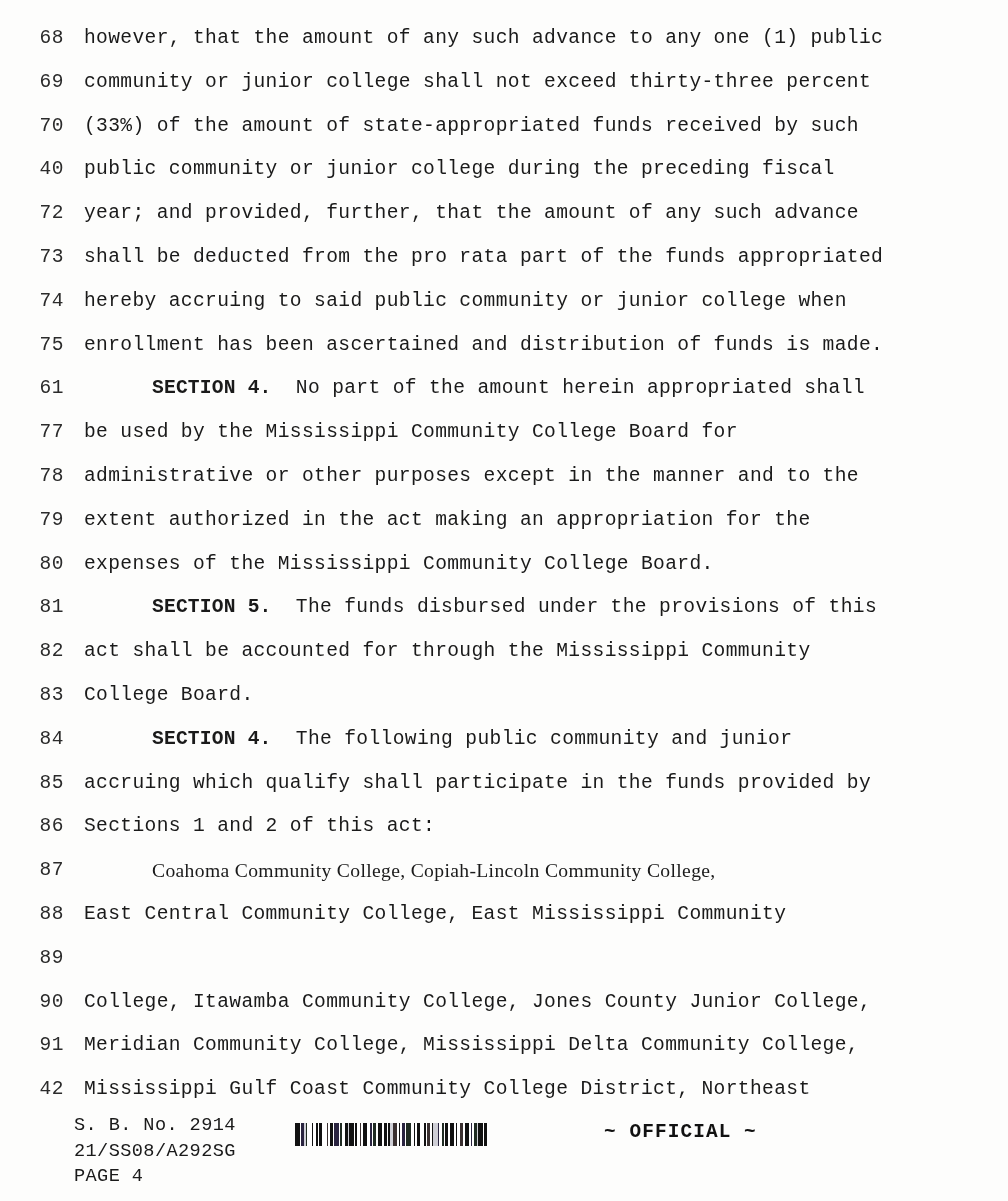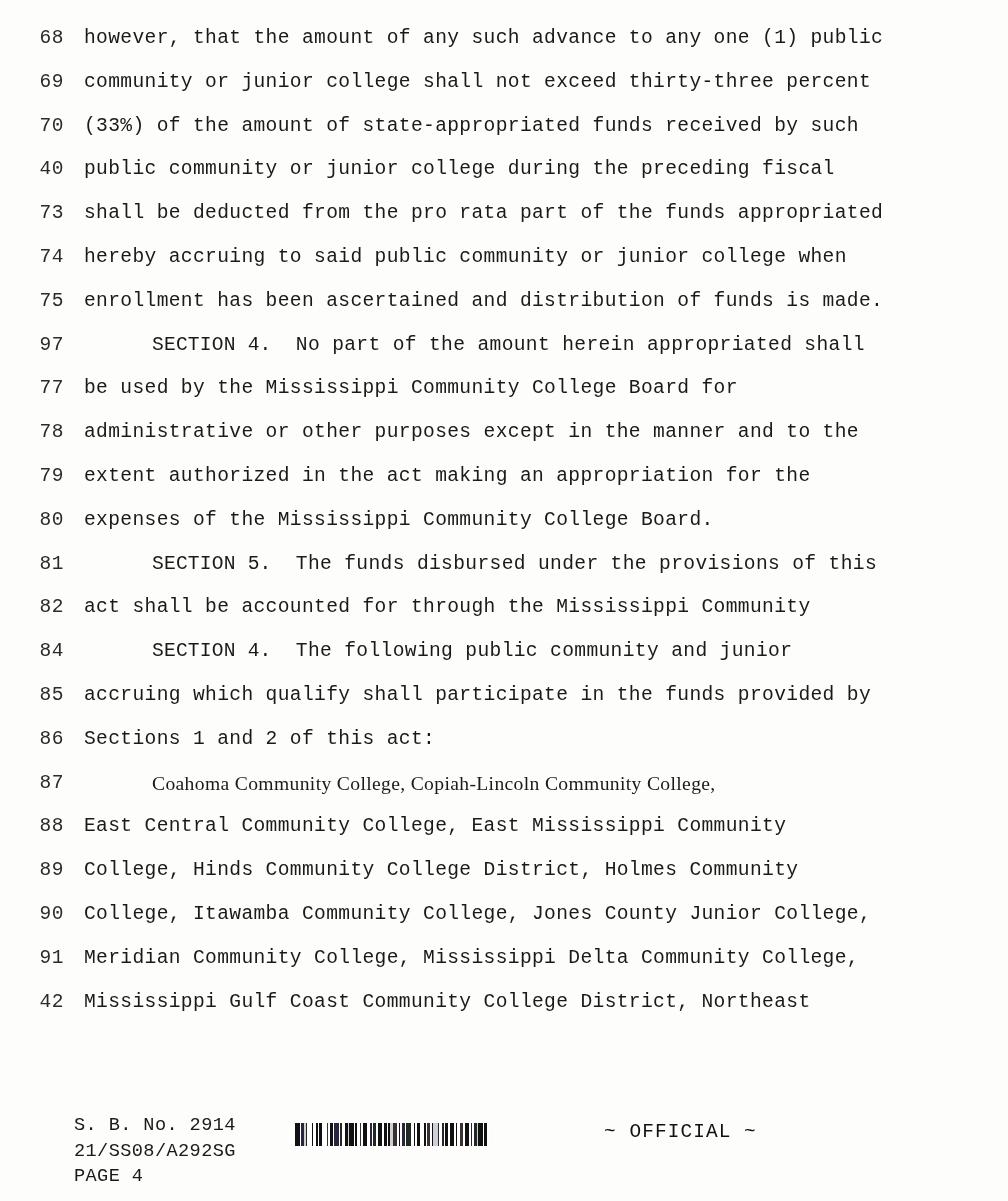--- a/index.html
+++ b/index.html
@@ -53,21 +53,21 @@
     position: absolute;
     left: 72px;
     top: 0;
     font-size: 19.6px;
     letter-spacing: 0.35px;
     color: #1a1a1a;
     white-space: pre;
   }
 
   .line-text b {
-    font-weight: 400;
+    font-weight: 700;
     letter-spacing: 0.2px;
   }
 
   
   #footer {
     position: absolute;
     left: 0;
     top: 1113px;
     width: 1008px;
     height: 88px;
@@ -97,52 +97,54 @@
   #barcode i {
     display: block;
     height: 100%;
   }
 
   #official {
     position: absolute;
     left: 604px;
     top: 8px;
     font-size: 19.4px;
-    font-weight: 400;
+    font-weight: 700;
     letter-spacing: 1.1px;
     color: #111111;
     white-space: pre;
   }
 </style>
 </head>
 <body>
 
 <div id="page">
 
   <div id="body-text">
       <div class="line"><span class="line-number">68</span><span class="line-text">however, that the amount of any such advance to any one (1) public</span></div>
       <div class="line"><span class="line-number">69</span><span class="line-text">community or junior college shall not exceed thirty-three percent</span></div>
       <div class="line"><span class="line-number">70</span><span class="line-text">(33%) of the amount of state-appropriated funds received by such</span></div>
       <div class="line"><span class="line-number">40</span><span class="line-text">public community or junior college during the preceding fiscal</span></div>
+      <div class="line"><span class="line-number">72</span><span class="line-text">year; and provided, further, that the amount of any such advance</span></div>
       <div class="line"><span class="line-number">73</span><span class="line-text">shall be deducted from the pro rata part of the funds appropriated</span></div>
       <div class="line"><span class="line-number">74</span><span class="line-text">hereby accruing to said public community or junior college when</span></div>
       <div class="line"><span class="line-number">75</span><span class="line-text">enrollment has been ascertained and distribution of funds is made.</span></div>
-      <div class="line"><span class="line-number">97</span><span class="line-text" style="left: 140px;"><b>SECTION 4.</b><span>  No part of the amount herein appropriated shall</span></span></div>
+      <div class="line"><span class="line-number">61</span><span class="line-text" style="left: 140px;"><b>SECTION 4.</b><span>  No part of the amount herein appropriated shall</span></span></div>
       <div class="line"><span class="line-number">77</span><span class="line-text">be used by the Mississippi Community College Board for</span></div>
       <div class="line"><span class="line-number">78</span><span class="line-text">administrative or other purposes except in the manner and to the</span></div>
       <div class="line"><span class="line-number">79</span><span class="line-text">extent authorized in the act making an appropriation for the</span></div>
       <div class="line"><span class="line-number">80</span><span class="line-text">expenses of the Mississippi Community College Board.</span></div>
       <div class="line"><span class="line-number">81</span><span class="line-text" style="left: 140px;"><b>SECTION 5.</b><span>  The funds disbursed under the provisions of this</span></span></div>
       <div class="line"><span class="line-number">82</span><span class="line-text">act shall be accounted for through the Mississippi Community</span></div>
+      <div class="line"><span class="line-number">83</span><span class="line-text">College Board.</span></div>
       <div class="line"><span class="line-number">84</span><span class="line-text" style="left: 140px;"><b>SECTION 4.</b><span>  The following public community and junior</span></span></div>
       <div class="line"><span class="line-number">85</span><span class="line-text">accruing which qualify shall participate in the funds provided by</span></div>
       <div class="line"><span class="line-number">86</span><span class="line-text">Sections 1 and 2 of this act:</span></div>
       <div class="line"><span class="line-number">87</span><span class="line-text" style="left: 140px; font-family: Liberation Serif, serif;">Coahoma Community College, Copiah-Lincoln Community College,</span></div>
       <div class="line"><span class="line-number">88</span><span class="line-text">East Central Community College, East Mississippi Community</span></div>
-      <div class="line"><span class="line-number">89</span><span class="line-text">College, Hinds Community College District, Holmes Community</span></div>
+      <div class="line"><span class="line-number">89</span></div>
       <div class="line"><span class="line-number">90</span><span class="line-text">College, Itawamba Community College, Jones County Junior College,</span></div>
       <div class="line"><span class="line-number">91</span><span class="line-text">Meridian Community College, Mississippi Delta Community College,</span></div>
       <div class="line"><span class="line-number">42</span><span class="line-text">Mississippi Gulf Coast Community College District, Northeast</span></div>
     </div>
 
   <div id="footer">
     <div id="footer-left"><span>S. B. No. 2914</span>
 <span>21/SS08/A292SG</span>
 <span>PAGE 4</span></div>
 

